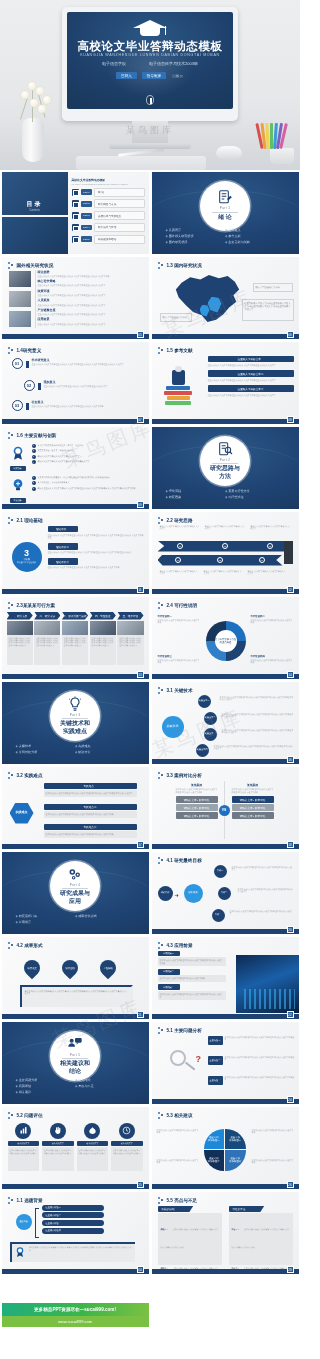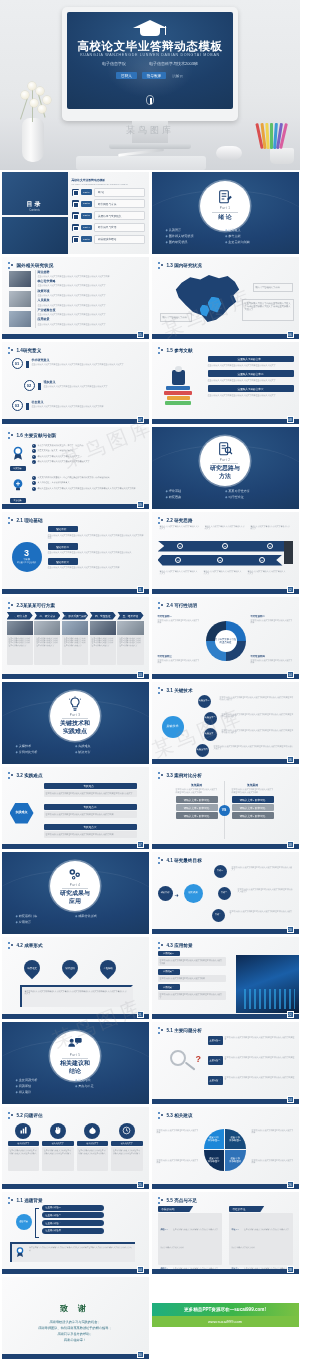--- a/index.html
+++ b/index.html
@@ -1183,36 +1183,20 @@
             </div>
           </div>
           <div class="sfoot">
             <span class="num">28</span>
             </div>
         </div>
       </div>
     </div>
 
     <div class="row">
-      <div class="cell">
-        <div class="slide s-light">
-          <div style="position:absolute;left:0;right:0;top:26px">
-            <div class="thanks-t">致  谢</div>
-            <div style="margin-top:5px">
-              <div class="thanks-l">感谢母校提供的学习与实践的机会；</div>
-              <div class="thanks-l">感谢导师团队、特别感谢某某教授给予的精心指导；</div>
-              <div class="thanks-l">感谢同学及各方的帮助；</div>
-              <div class="thanks-l">感谢莅临评审！</div>
-            </div>
-          </div>
-          <div class="sfoot">
-            <span class="num">30</span>
-            </div>
-        </div>
-      </div>
 
       <div class="cell">
         <div class="slide s-plain">
           <div style="position:absolute;left:0;right:0;top:26px">
             <div class="greenbar">更多精品PPT资源尽在—sucai999.com!</div>
             <div class="greenbar2">www.sucai999.com</div>
           </div>
         </div>
       </div>
     </div>

